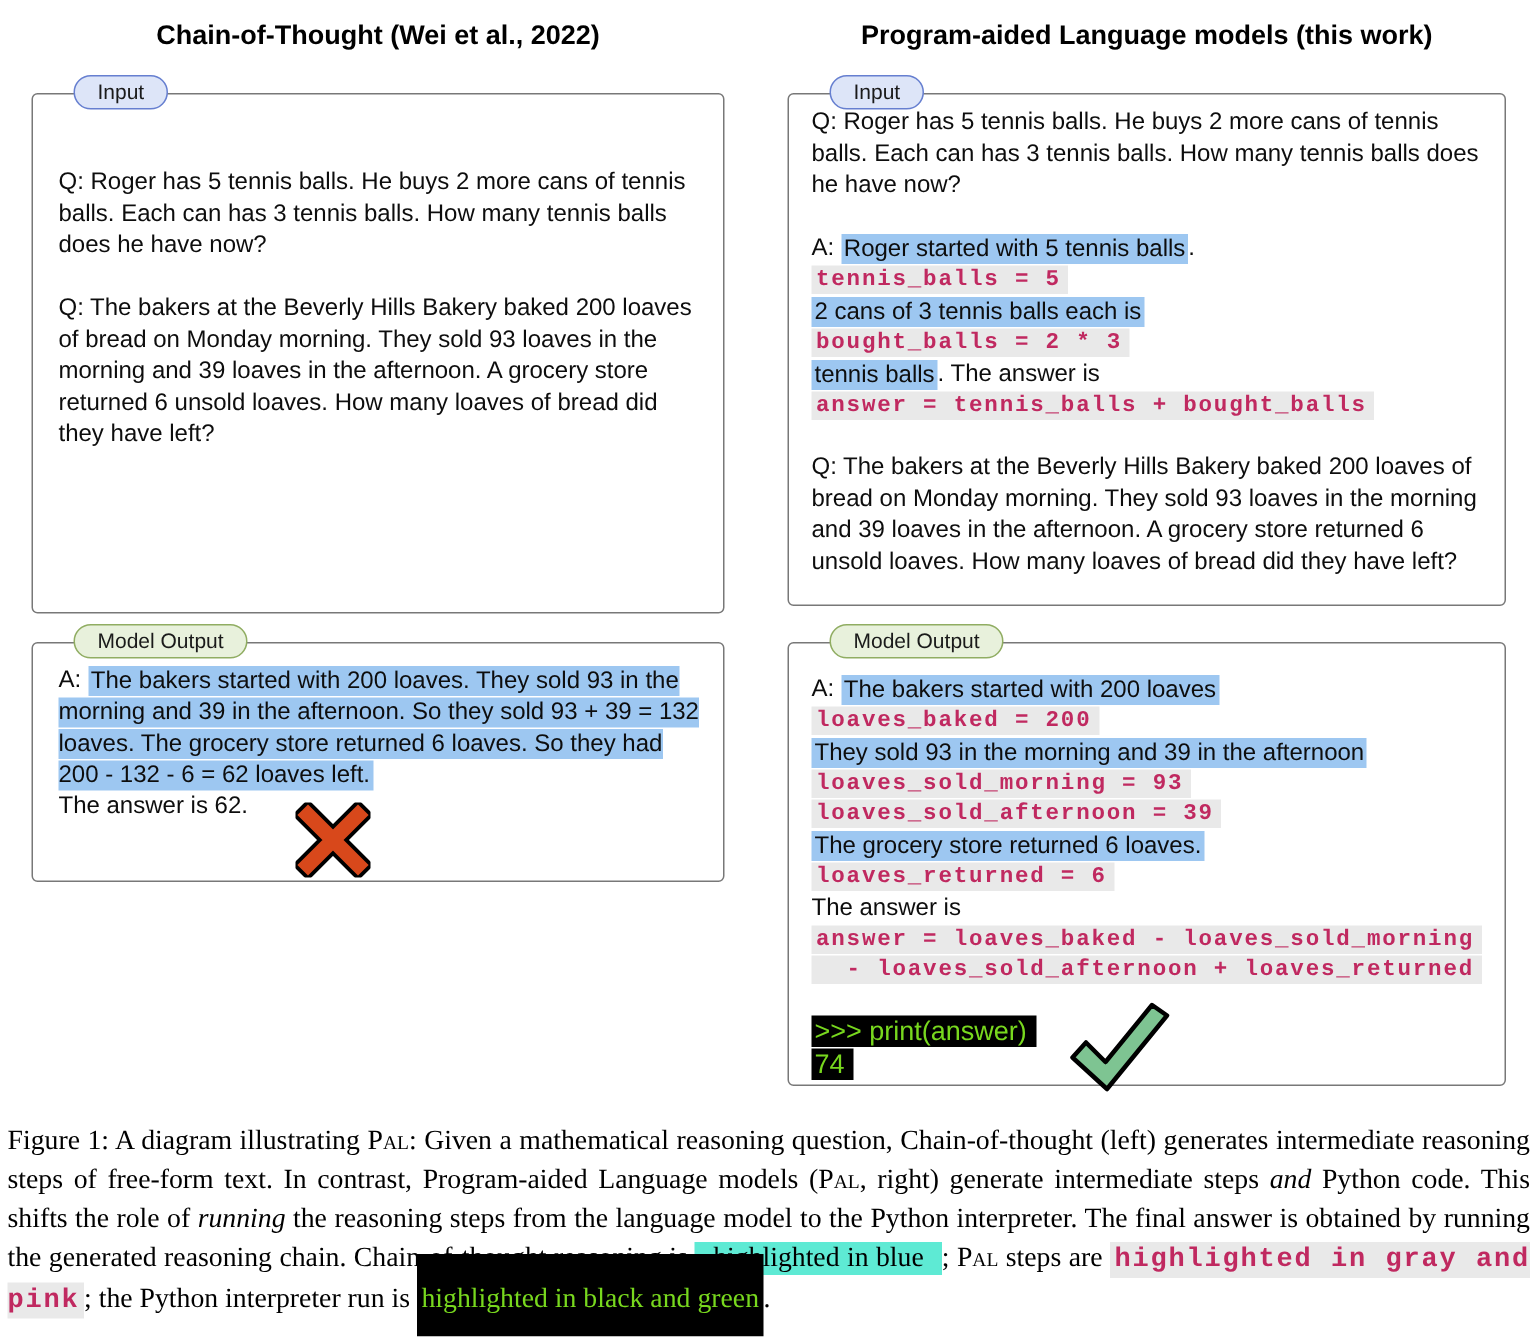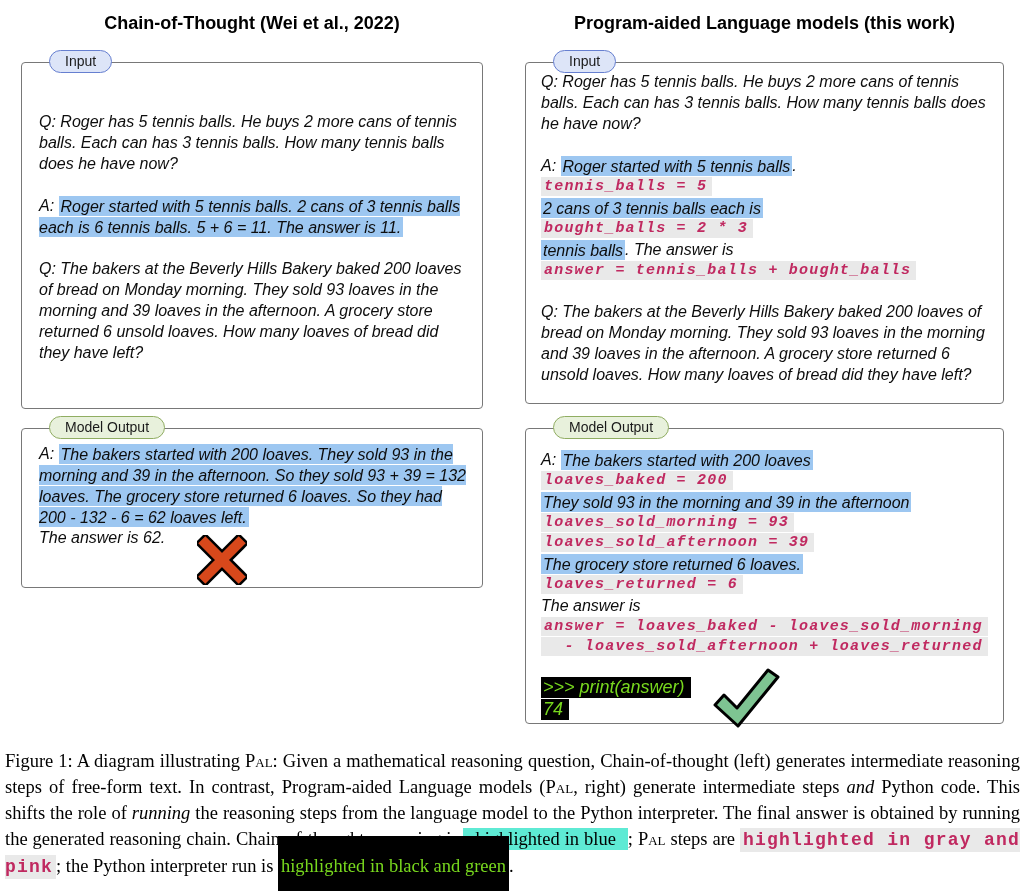--- a/index.html
+++ b/index.html
@@ -25,21 +25,21 @@
   .panel.right-input { left:525px; top:62px;  width:479px; height:342px; }
   .panel.right-output{ left:525px; top:428px; width:479px; height:296px; }
 
   .pill {
     position:absolute; top:-13px; left:27px; padding:2px 15px 3px 15px;
     border-radius:14px; font-size:14px; color:#1a1a1a; white-space:nowrap;
   }
   .pill.blue  { background:#dde5f8; border:1.6px solid #667fd0; }
   .pill.green { background:#e8f1dc; border:1.6px solid #90ad62; }
 
-  .panel-text { position:relative; font-size:16px; line-height:21px; color:#0d0d0d;font-style:italic; }
+  .panel-text { position:relative; font-size:16px; line-height:21px; color:#0d0d0d; }
   .left-input  .panel-text { padding:48px 12px 0 17px; }
   .left-output .panel-text { padding:14px 12px 0 17px; }
   .right-input .panel-text { padding:8px 12px 0 15px; }
   .right-output .panel-text { padding:20px 12px 0 15px; }
 
   .para + .para { margin-top:21px; }
   .para.tight { margin-top:0; }
 
   .s-blue { background:#9dc7f1; padding:1.5px 2px; }
   .panel .s-code {
@@ -82,21 +82,20 @@
 
 <div class="figure">
 
   <div class="col-title left">Chain-of-Thought (Wei et al., 2022)</div>
   <div class="col-title right">Program-aided Language models (this work)</div>
 
   <div class="panel left-input">
     <div class="pill blue">Input</div>
     <div class="panel-text">
         <div class="para"><span class="s-plain">Q: Roger has 5 tennis balls. He buys 2 more cans of tennis balls. Each can has 3 tennis balls. How many tennis balls does he have now?</span></div>
-        <div class="para"><span class="s-plain">A: </span><span class="s-blue">Roger started with 5 tennis balls. 2 cans of 3 tennis balls each is 6 tennis balls. 5 + 6 = 11. The answer is 11.</span></div>
         <div class="para"><span class="s-plain">Q: The bakers at the Beverly Hills Bakery baked 200 loaves of bread on Monday morning. They sold 93 loaves in the morning and 39 loaves in the afternoon. A grocery store returned 6 unsold loaves. How many loaves of bread did they have left?</span></div>
       </div>
   </div>
 
   <div class="panel left-output">
     <div class="pill green">Model Output</div>
     <div class="panel-text">
         <div class="para"><span class="s-plain">A: </span><span class="s-blue">The bakers started with 200 loaves. They sold 93 in the morning and 39 in the afternoon. So they sold 93 + 39 = 132 loaves. The grocery store returned 6 loaves. So they had 200 - 132 - 6 = 62 loaves left.</span></div>
         <div class="para tight"><span class="s-plain">The answer is 62.</span></div>
       </div>

